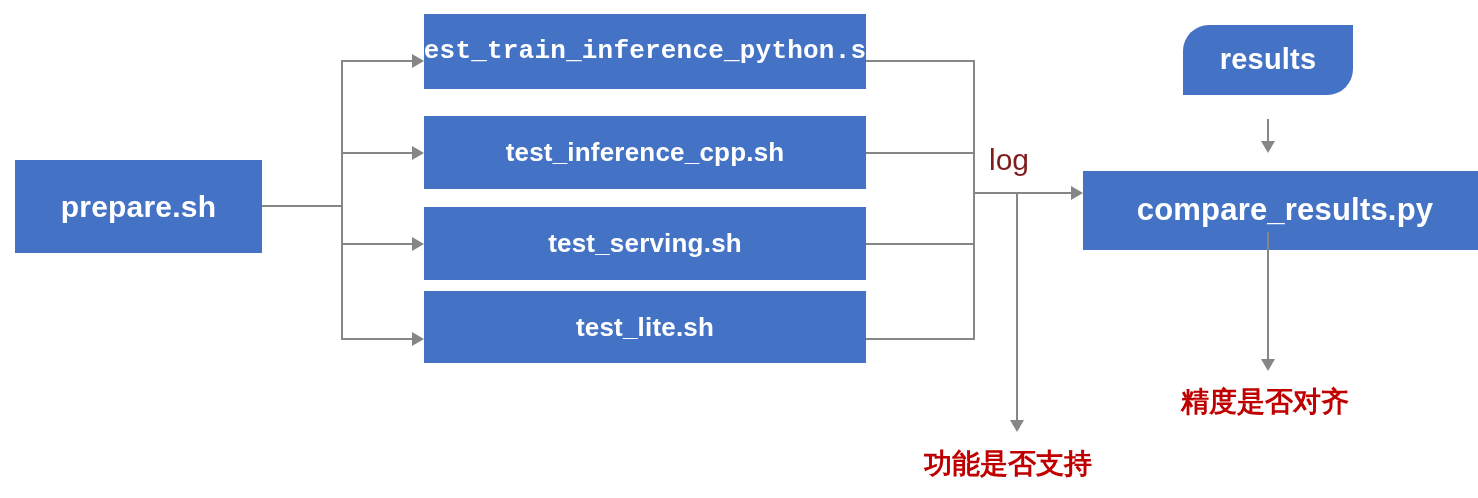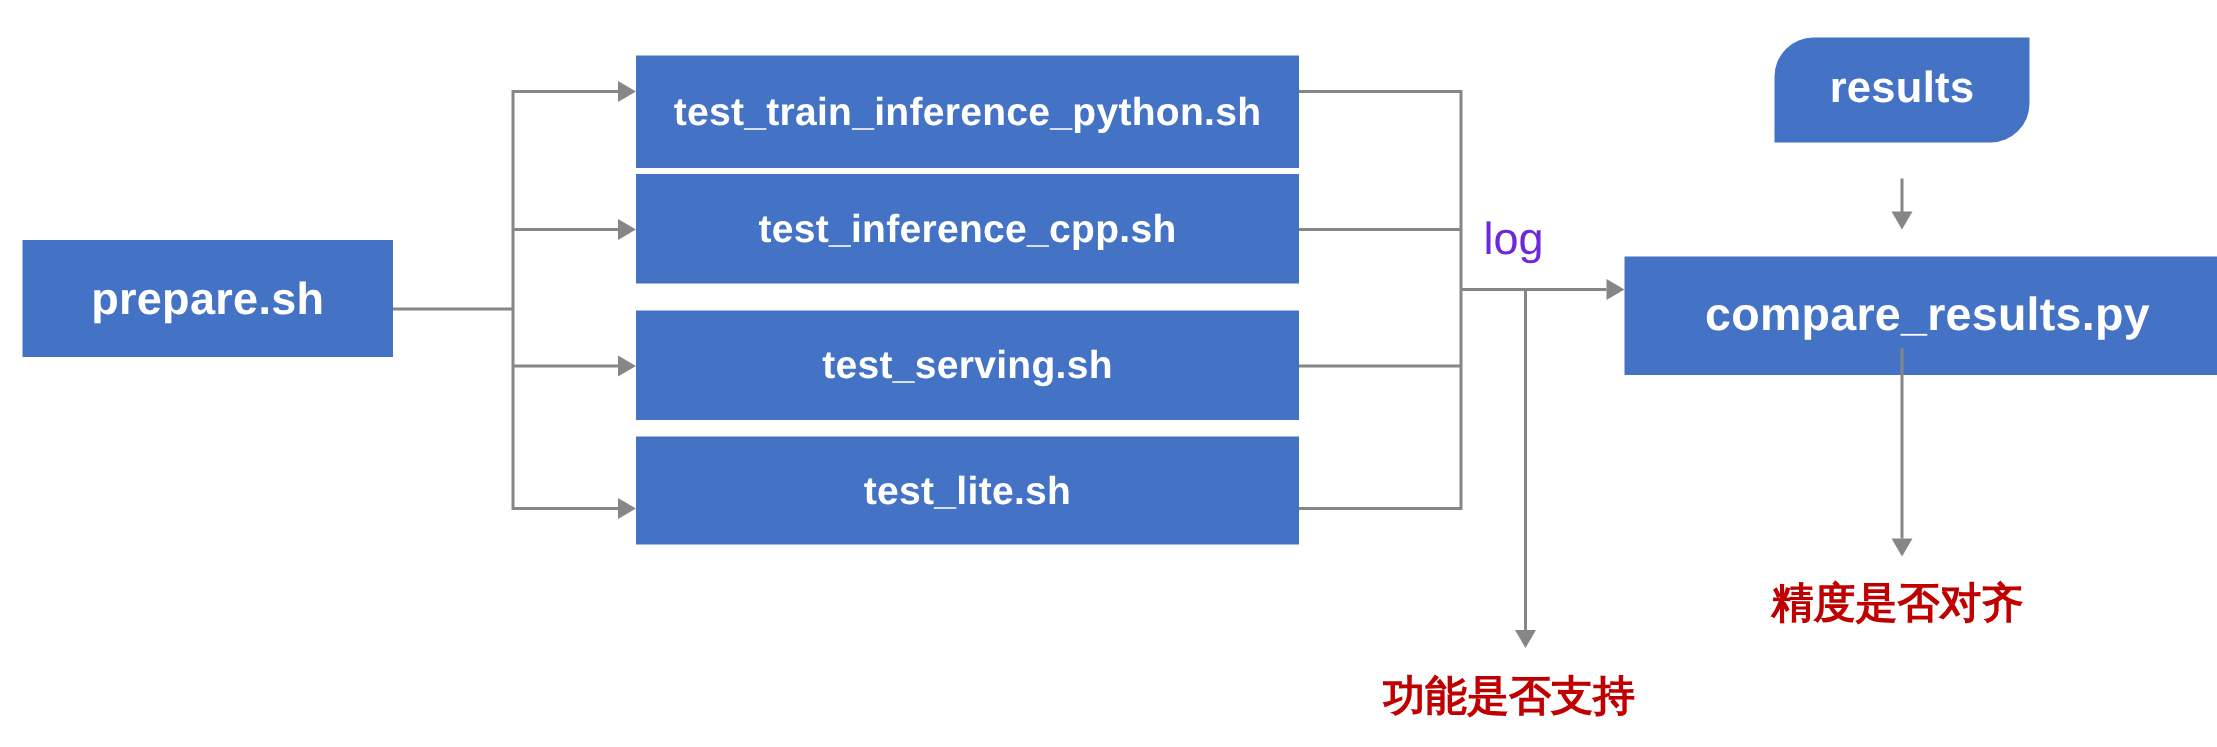--- a/index.html
+++ b/index.html
@@ -20,23 +20,23 @@
     background: #4472C4;
     color: #ffffff;
     font-weight: 700;
     display: flex;
     align-items: center;
     justify-content: center;
     text-align: center;
     line-height: 1.1;
     letter-spacing: 0.2px;
   }
-  .node-prepare  { left: 15px;   top: 160px; width: 247px; height: 78px; font-size: 30px; }
+  .node-prepare  { left: 15px;   top: 160px; width: 247px; height: 93px; font-size: 30px; }
   .node-test     { left: 424px;  width: 442px; font-size: 26px; }
-  .node-test1    { top: 37px;  height: 75px; }
+  .node-test1    { top: 14px;  height: 75px; font-family: Liberation Mono, monospace; }
   .node-test2    { top: 116px; height: 73px; }
   .node-test3    { top: 207px; height: 73px; text-align: center; }
   .node-test4    { top: 291px; height: 72px; text-align: right; }
   .node-compare  { left: 1083px; top: 171px; width: 404px; height: 79px; font-size: 31px; }
   .node-results  { left: 1183px; top: 25px;  width: 170px; height: 70px; font-size: 29px;
                    border-radius: 26px 0 26px 0; }
 
   .hline, .vline {
     position: absolute;
     background: #868686;
@@ -54,21 +54,21 @@
   .arrow-down {
     position: absolute;
     width: 0; height: 0;
     border-left: 7px solid transparent;
     border-right: 7px solid transparent;
     border-top: 12px solid #868686;
   }
 
   .edge-label {
     position: absolute;
-    color: #6d28d9;
+    color: #7f1d1d;
     font-size: 30px;
     font-weight: 400;
     text-align: center;
   }
   .annotation {
     position: absolute;
     color: #C00000;
     font-size: 28px;
     font-weight: 700;
     text-align: center;
@@ -128,16 +128,16 @@
 
   <div class="vline" style="left:1016px; top:193px; height:227px;"></div>
   <div class="arrow-down" style="left:1010px; top:420px;"></div>
 
   <div class="vline" style="left:1267px; top:119px; height:23px;"></div>
   <div class="arrow-down" style="left:1261px; top:141px;"></div>
 
   <div class="vline" style="left:1267px; top:232px; height:127px;"></div>
   <div class="arrow-down" style="left:1261px; top:359px;"></div>
 
-  <div class="annotation" style="left:896px; top:445px; width:220px;">功能是否支持</div>
+  <div class="annotation" style="left:872px; top:445px; width:220px;text-align:right;">功能是否支持</div>
   <div class="annotation" style="left:1155px; top:383px; width:220px;">精度是否对齐</div>
 
 </div>
 
 </body></html>

